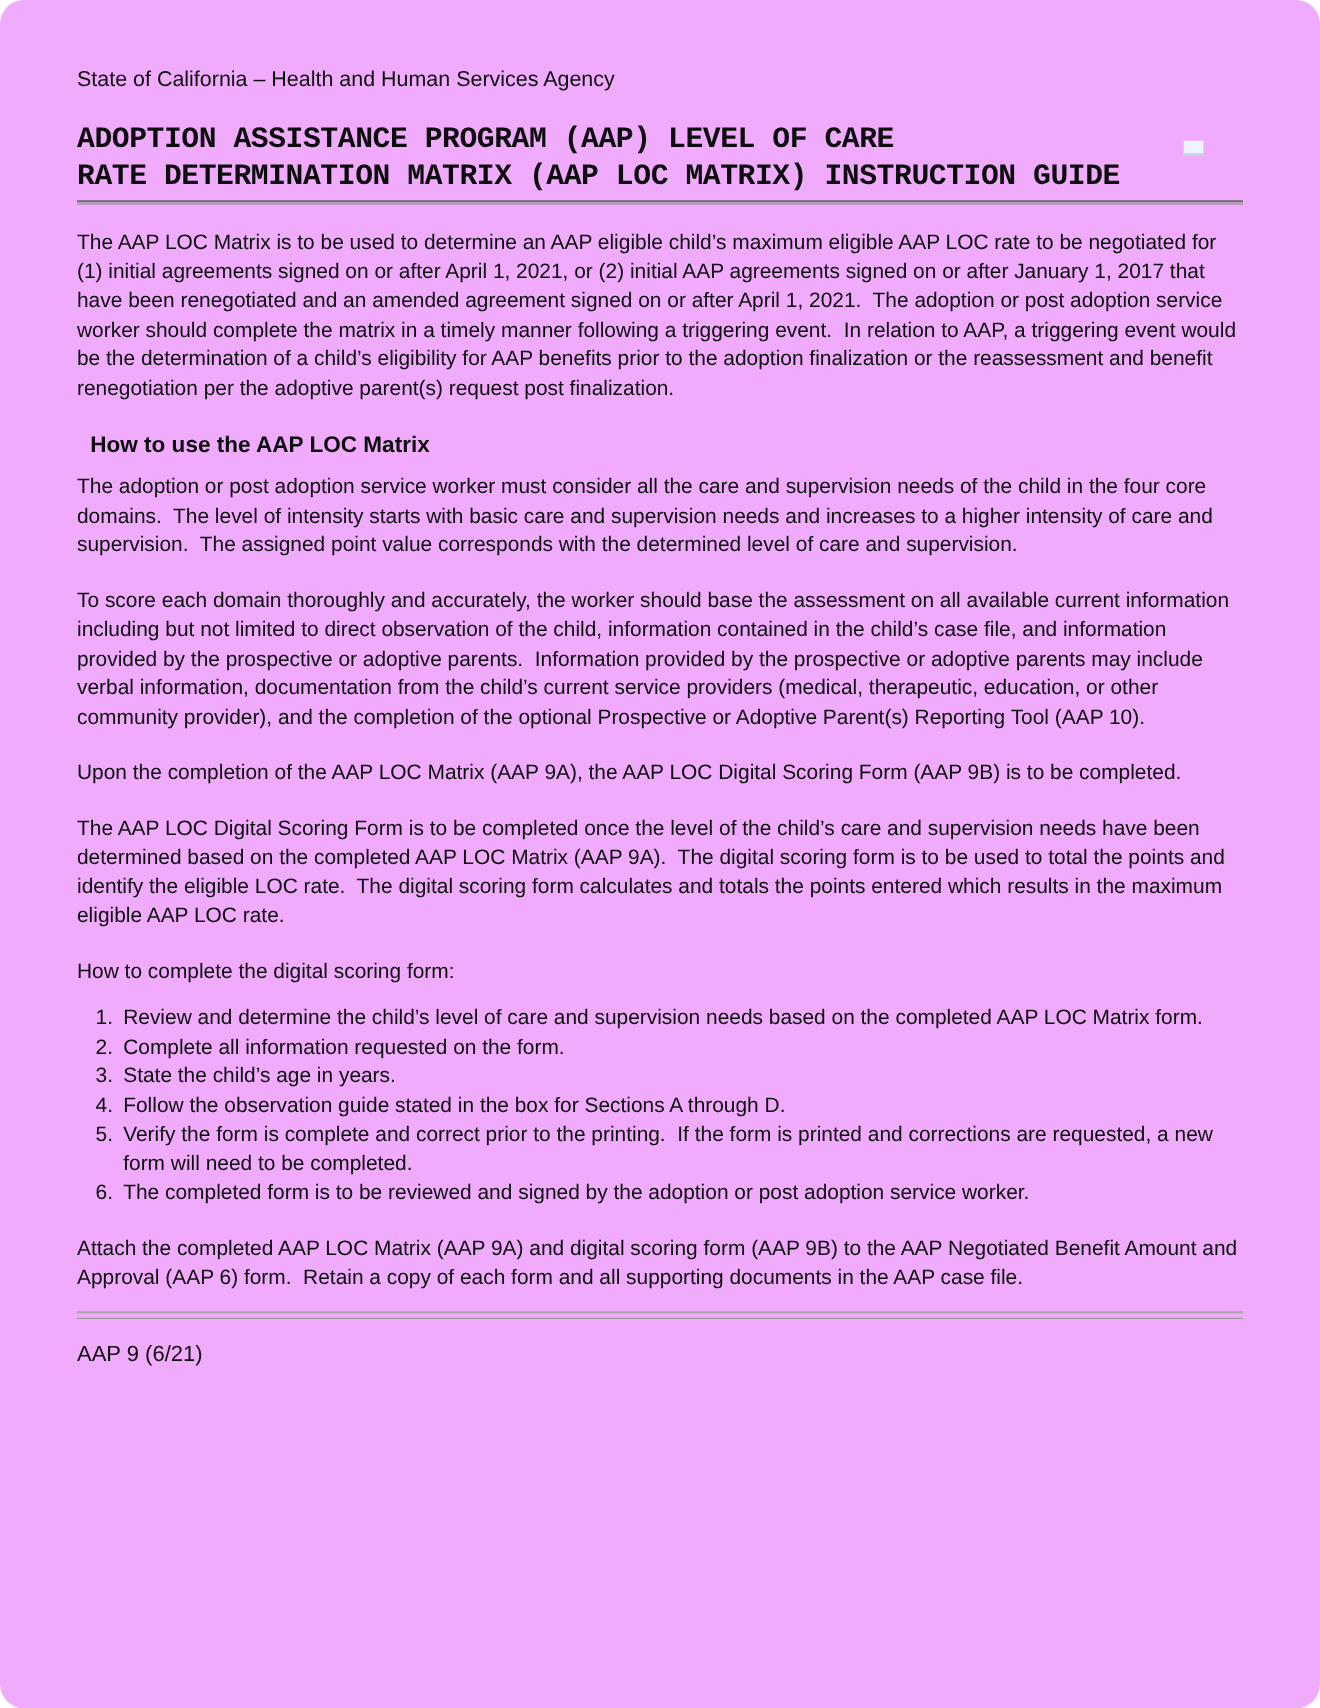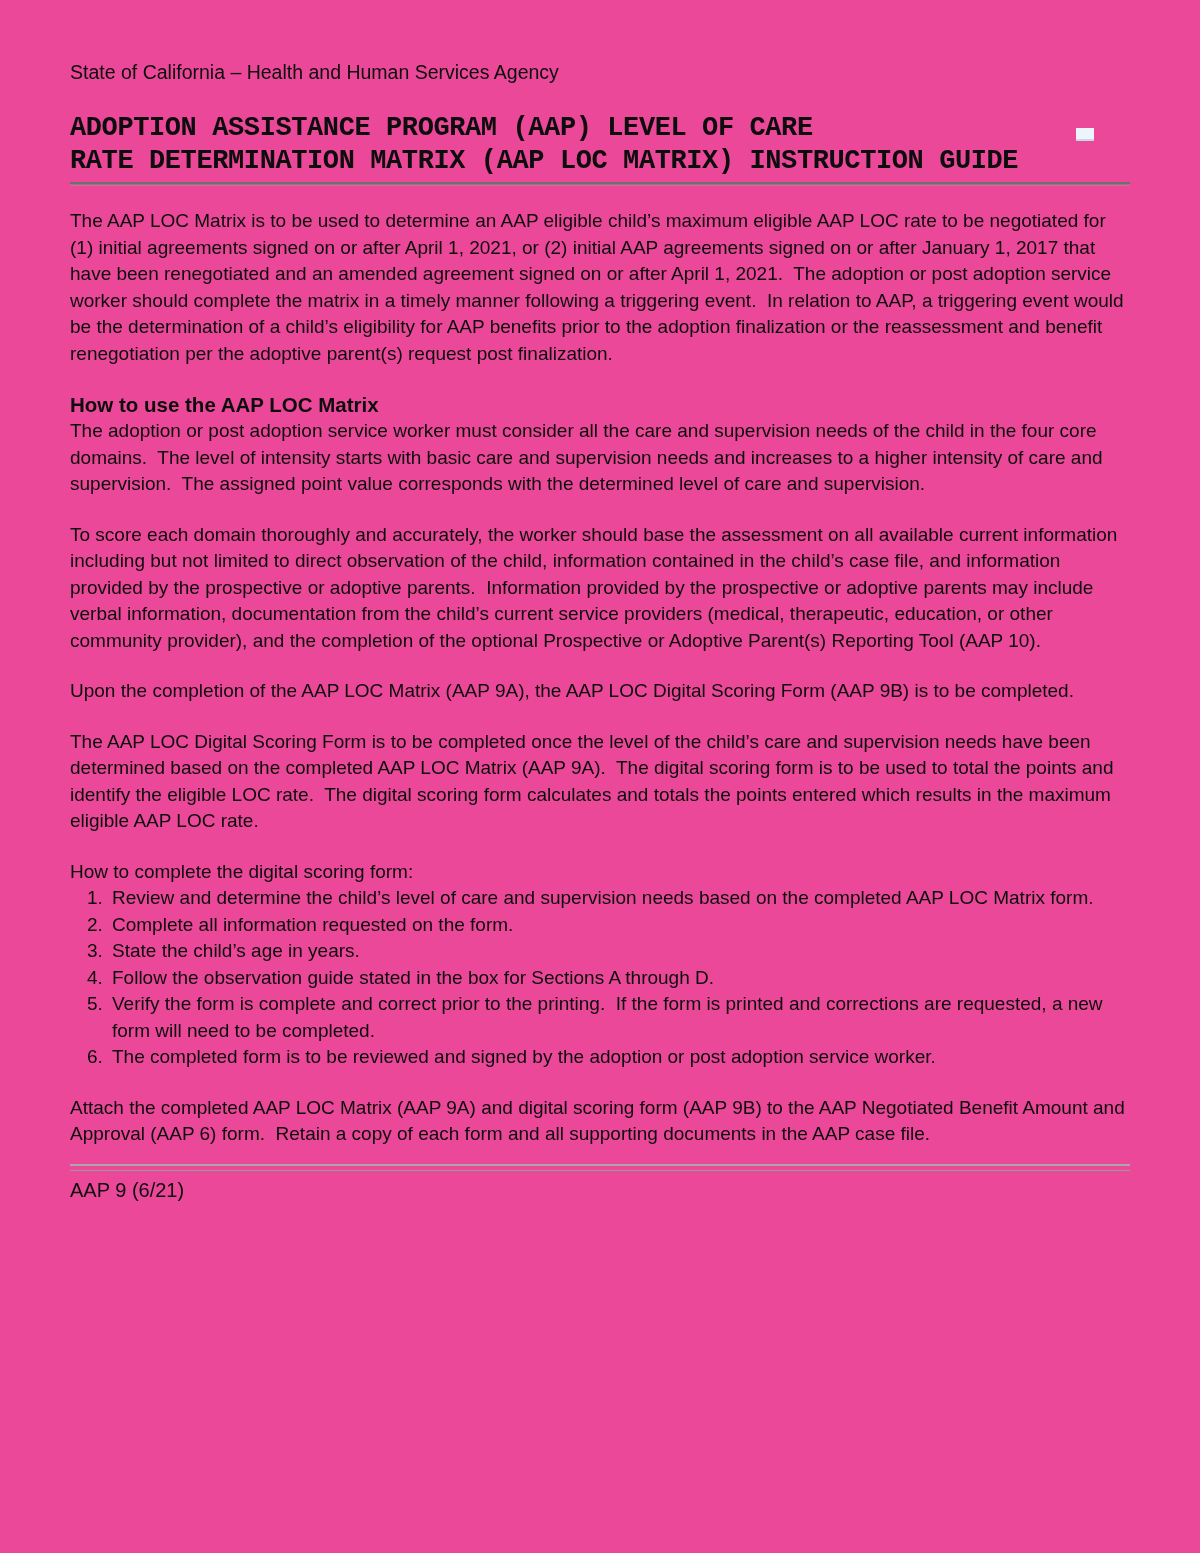--- a/index.html
+++ b/index.html
@@ -6,23 +6,24 @@
   html, body { margin: 0; padding: 0; }
   body {
     background: #ffffff;
     font-family: "Liberation Sans", sans-serif;
     color: #0d0d0d;
   }
   .page {
     position: relative;
     width: 1200px;
     height: 1553px;
-    background: #ec4899;
+    background: #f0abfc;
     padding: 60px 70px 40px 70px;
     overflow: hidden;
+    border-radius: 22px;
   }
   .doc-header {
     display: flex;
     justify-content: space-between;
     align-items: baseline;
     font-size: 19.5px;
     line-height: 24px;
     margin-bottom: 28px;
   }
   .doc-title {
@@ -52,39 +53,39 @@
   p, li {
     font-size: 19px;
     line-height: 26.5px;
     white-space: pre-wrap;
   }
   p { margin: 0 0 24px 0; }
   h2 {
     font-size: 20.5px;
     font-weight: bold;
     line-height: 27px;
-    margin: 0;
+    margin: 12px;
   }
   h2 + p { margin-top: 0; }
-  .list-intro { margin-bottom: 0; }
+  .list-intro { margin-bottom: 16px; }
   ol.steps {
     margin: 0 0 24px 0;
     padding-left: 38px;
   }
   ol.steps li { padding-left: 4px; }
   .footer-rule {
     height: 7px;
     margin-top: -8px;
     border-top: 2px solid #a8a8a8;
     border-bottom: 1px solid #9a9a9a;
   }
   .doc-footer-text {
     font-size: 20px;
     line-height: 26px;
-    margin-top: 6px;
+    margin-top: 19px;
   }
 </style>
 </head>
 <body>
 
 <div class="page">
 
   <div class="doc-header">
     <span>State of California – Health and Human Services Agency</span>
   </div>

